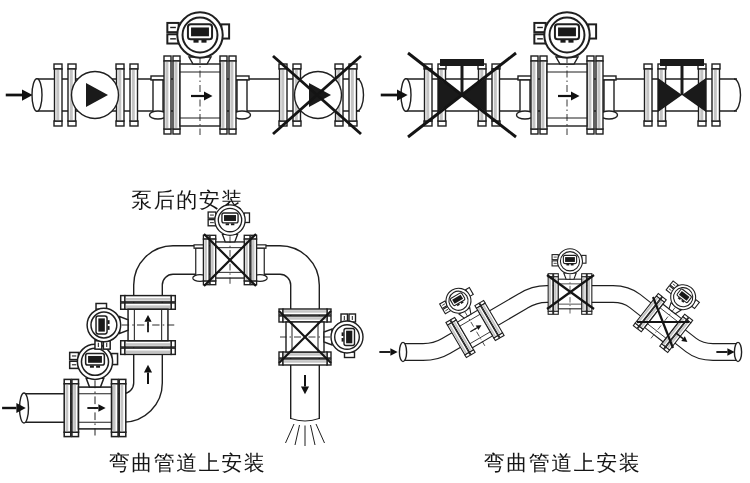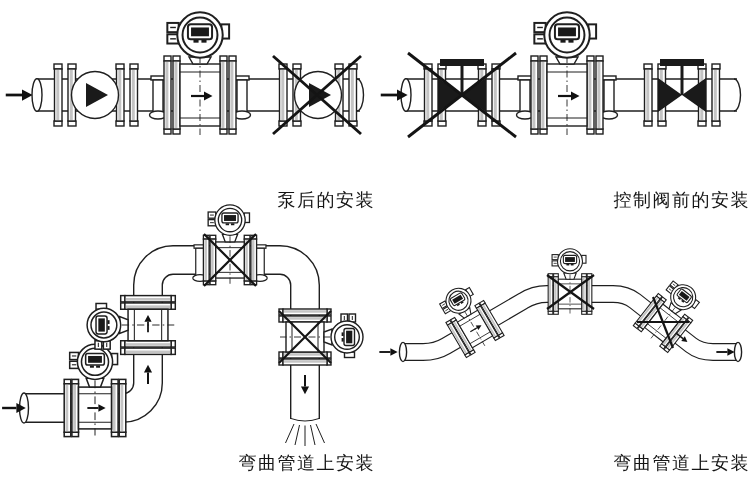--- a/index.html
+++ b/index.html
@@ -1,19 +1,19 @@
 <!DOCTYPE html>
 <html><head>
 <meta charset="utf-8">
 <style>
   html,body{margin:0;padding:0;background:#fff;}
   #screen{position:relative;width:750px;height:483px;background:#ffffff;overflow:hidden;
           font-family:"Liberation Serif",serif;}
   .fig{position:absolute;}
-  .cap{position:absolute;text-align:right;font-size:18px;letter-spacing:1.5px;
+  .cap{position:absolute;text-align:center;font-size:21px;letter-spacing:1.5px;
        color:#151515;line-height:22px;font-family:"Liberation Serif",serif;}
   
   .ln{stroke:#1f1f1f;stroke-width:1.4;fill:none;}
   .thin{stroke:#1f1f1f;stroke-width:1;fill:none;}
   .wh{fill:#ffffff;stroke:#1f1f1f;stroke-width:1.4;}
   .bk{fill:#1a1a1a;stroke:none;}
   .gray{fill:#c4c4c4;stroke:none;}
   .dd{stroke:#1f1f1f;stroke-width:0.9;fill:none;stroke-dasharray:7 3 1.5 3;}
   .xx{stroke:#141414;stroke-width:2.9;fill:none;}
   .xs{stroke:#141414;stroke-width:2.2;fill:none;}
@@ -174,21 +174,20 @@
       <use href="#valve" transform="translate(87,95)"></use>
       <use href="#valve" transform="translate(307,95)"></use>
       <use href="#meter-b" transform="translate(192,95)"></use>
       <use href="#arr" transform="translate(17,95) scale(1.25)"></use>
       <use href="#arr" transform="translate(192,96)"></use>
       <g>
         <line class="xx" x1="33" y1="53" x2="141" y2="137"></line>
         <line class="xx" x1="141" y1="53" x2="33" y2="137"></line>
       </g>
     </svg>
-    <div class="cap" style="left:0;top:146;width:375px">控制阀前的安装</div>
   </div>
 
   <div class="fig" style="left:0;top:190px">
     <svg width="375" height="290" viewBox="0 0 375 290">
       <g>
         <path class="pipeB" d="M 23,218 H 123 A 25 25 0 0 0 148,193 V 95 A 25 25 0 0 1 173,70 H 280 A 25 25 0 0 1 305,95 V 229"></path>
         <path class="pipeW" d="M 23,218 H 123 A 25 25 0 0 0 148,193 V 95 A 25 25 0 0 1 173,70 H 280 A 25 25 0 0 1 305,95 V 229"></path>
         <ellipse class="wh" cx="24" cy="218" rx="4.5" ry="15"></ellipse>
         <path class="thin" d="M 291,228.5 Q 305,233.5 319,228.5"></path>
       </g>

